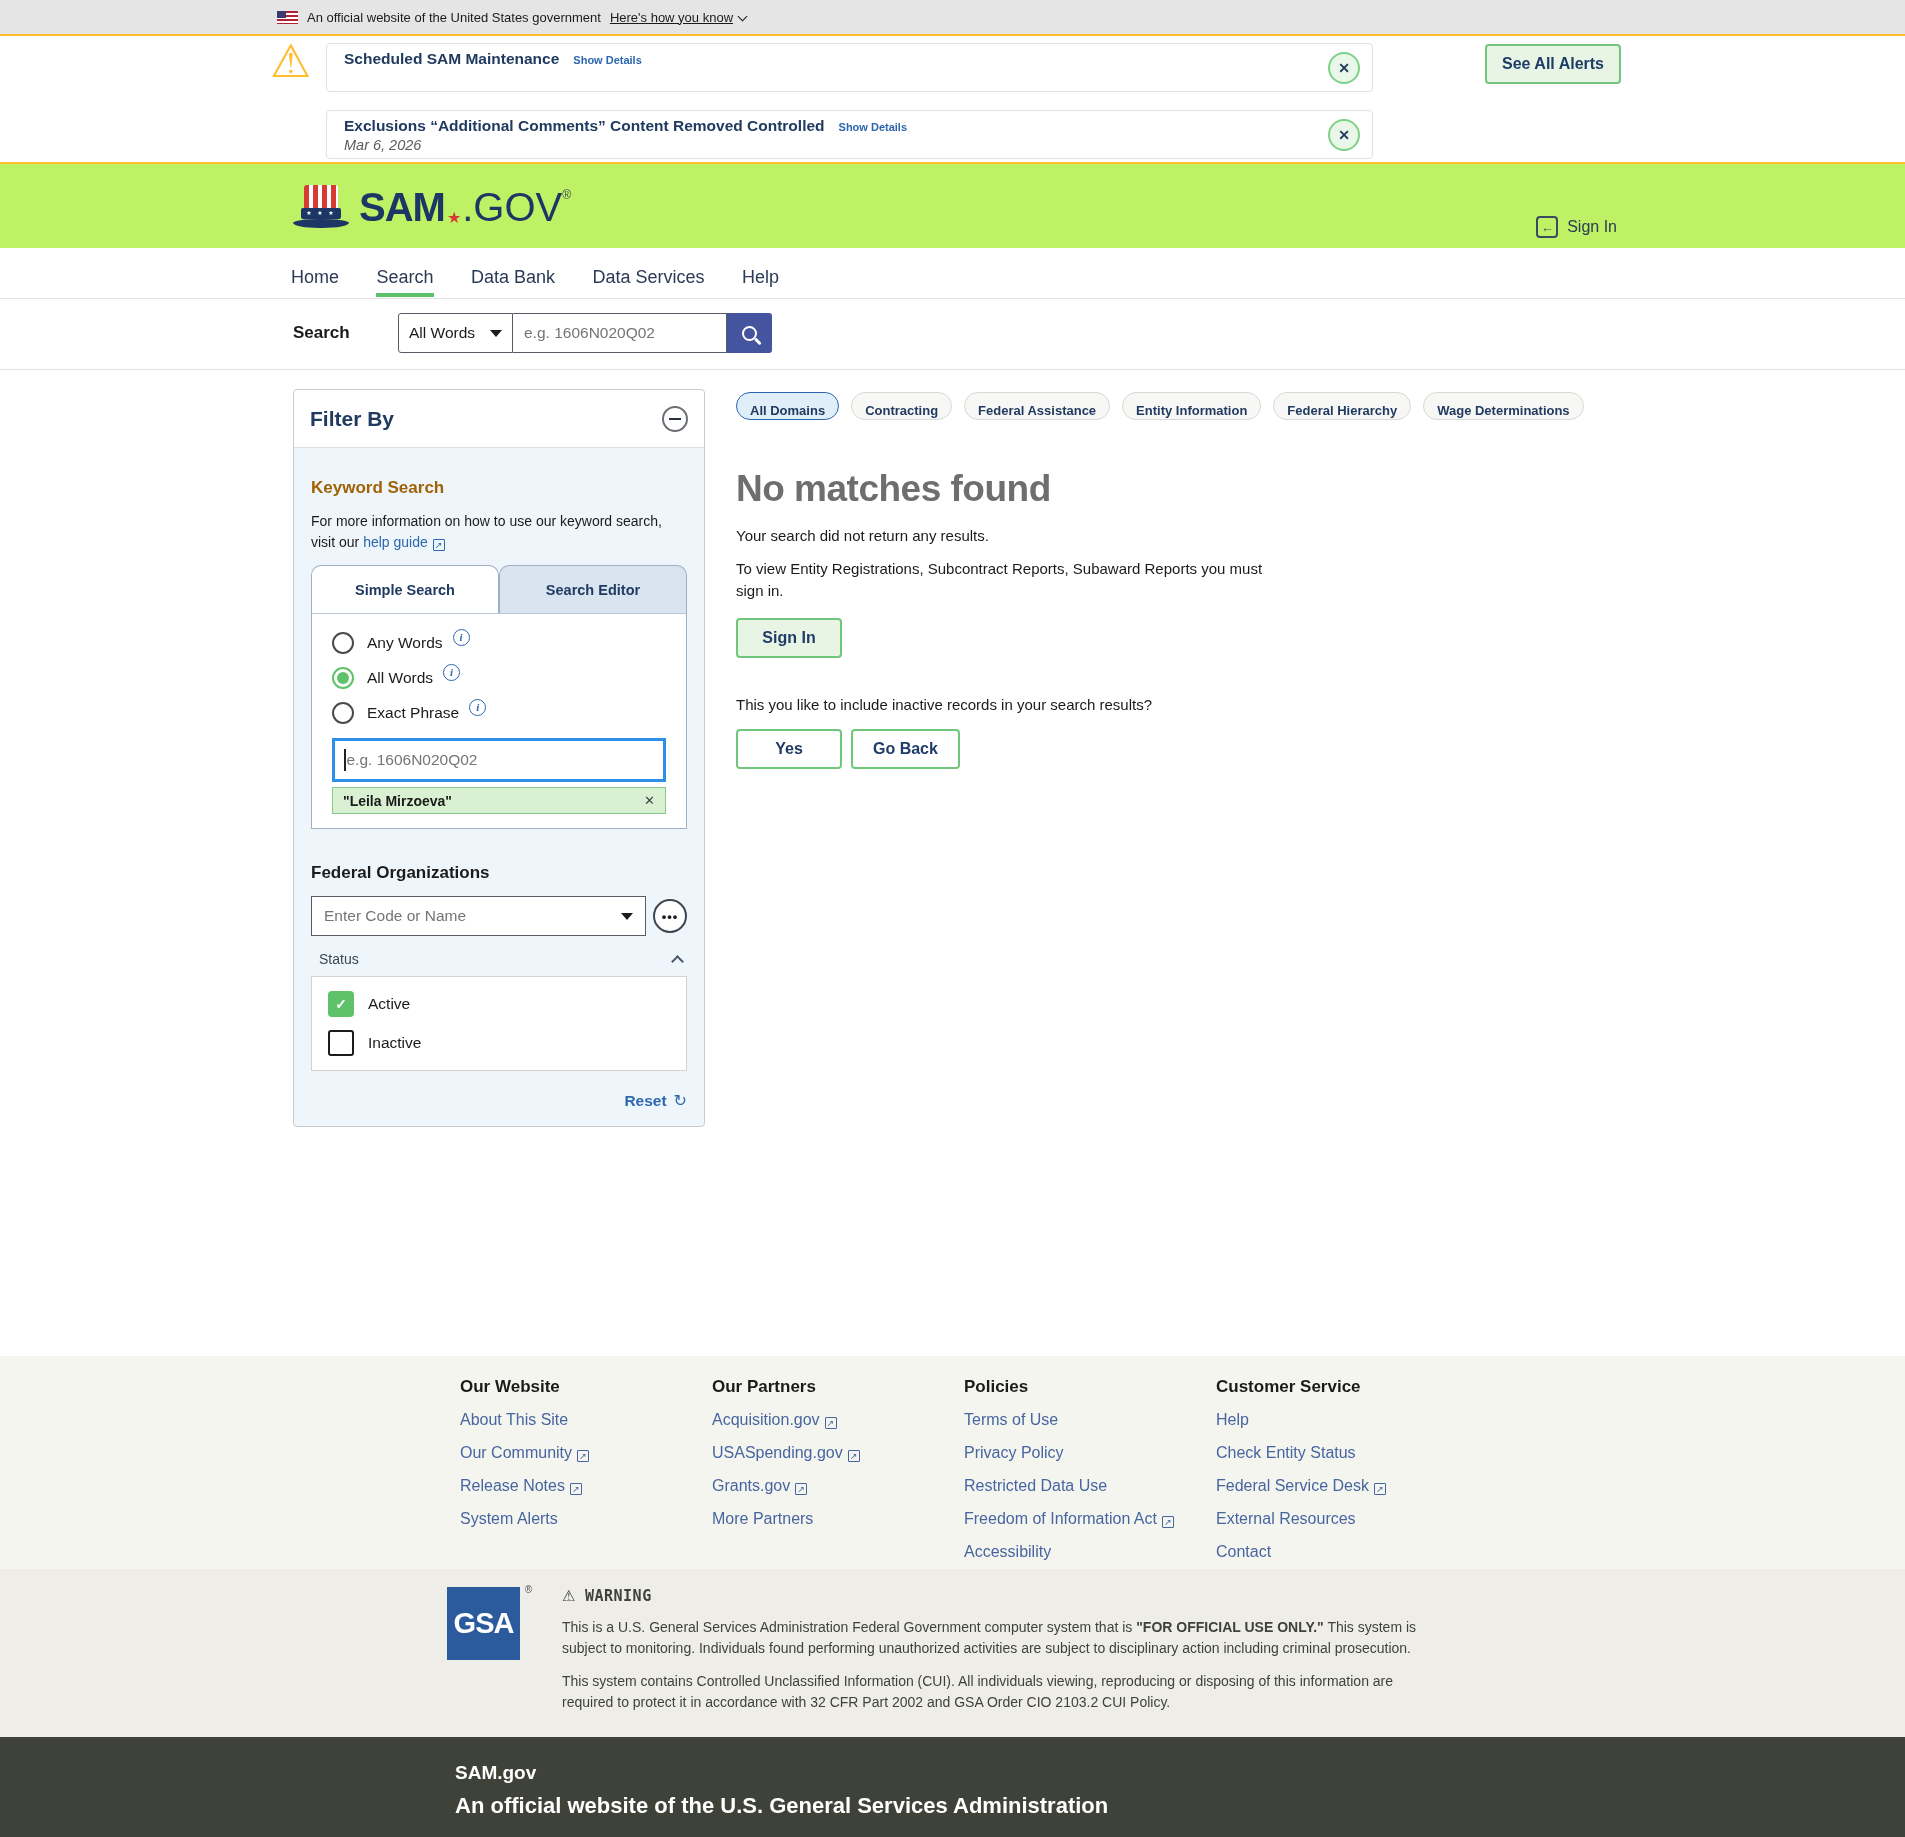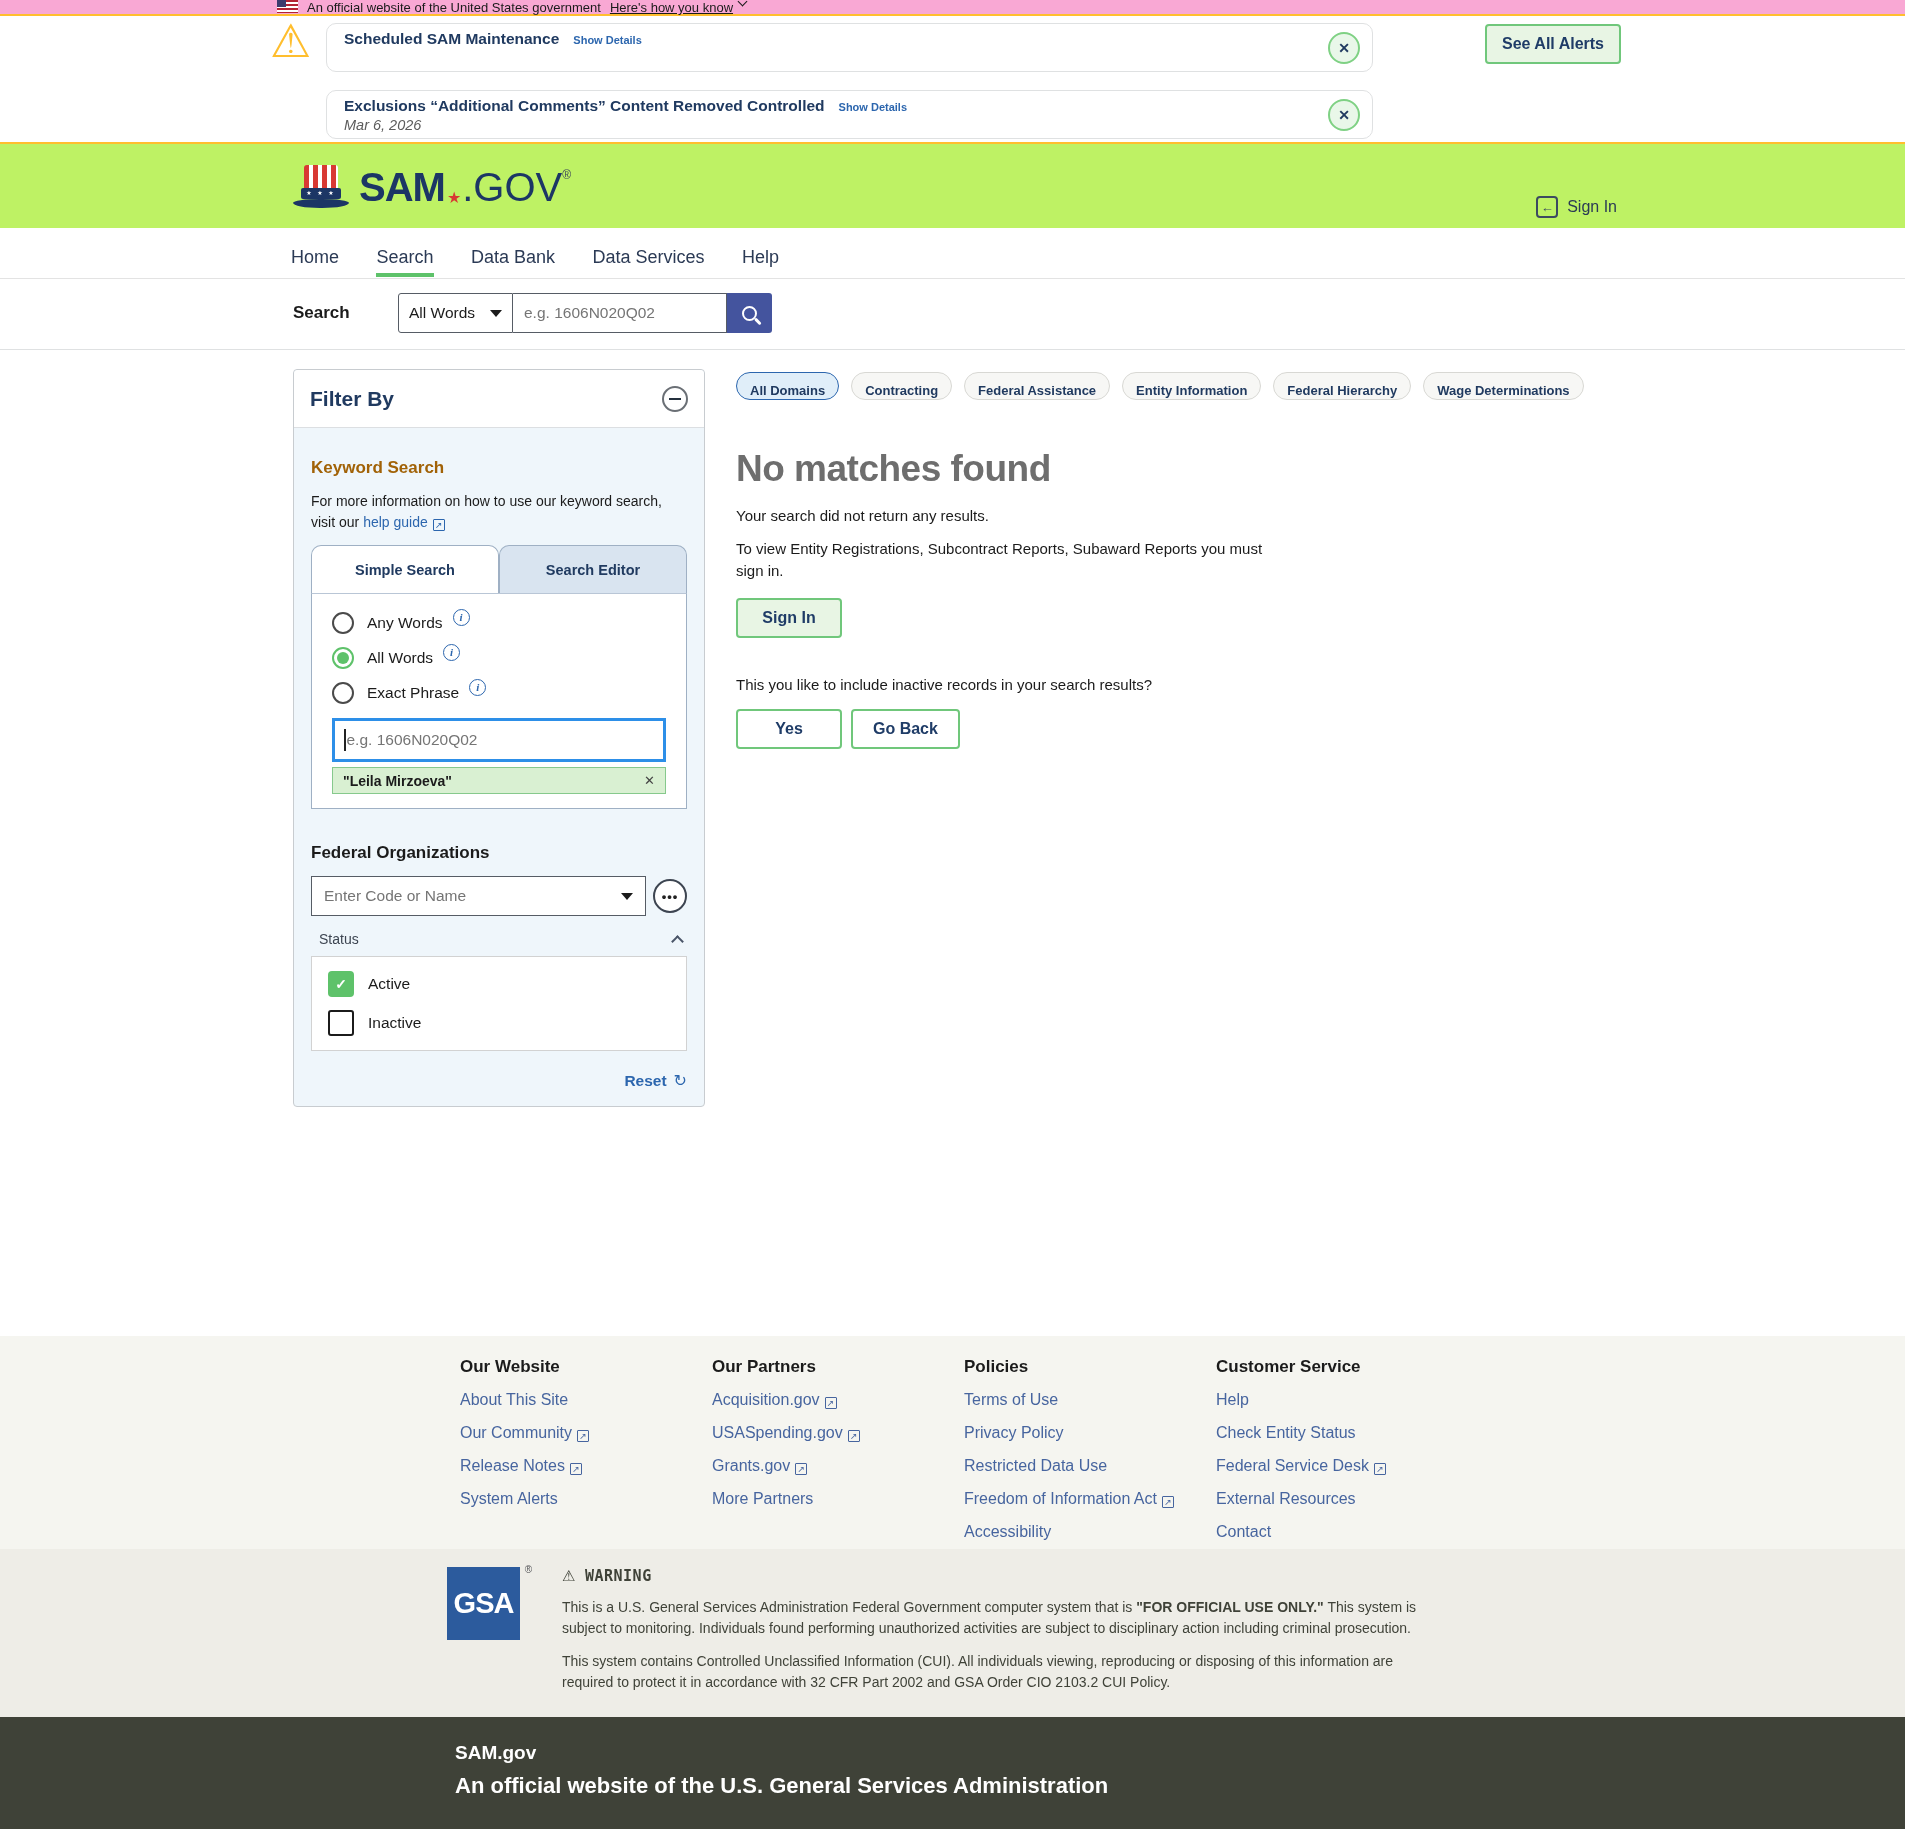--- a/index.html
+++ b/index.html
@@ -2,33 +2,33 @@
 <html><head>
 <meta charset="utf-8">
 <style>
   * { margin:0; padding:0; box-sizing:border-box; }
   body {
     width:1905px; height:1837px;
     font-family:"Liberation Sans", sans-serif;
     color:#1b1b1b; background:#ffffff; overflow:hidden;
   }
   
-  .topbar{height:16px;background:#f9a8d4;border-bottom:2px solid #ffbe2e;
-    display:flex;align-items:flex-start;padding-left:277px;font-size:13px;color:#1b1b1b;}
+  .topbar{height:36px;background:#e5e5e5;border-bottom:2px solid #ffbe2e;
+    display:flex;align-items:center;padding-left:277px;font-size:13px;color:#1b1b1b;}
   .flag{width:21px;height:13px;background:repeating-linear-gradient(#b22234 0 2px,#fff 2px 4px);
     position:relative;margin-right:9px;flex:none;}
   .flag::before{content:"";position:absolute;left:0;top:0;width:9px;height:7px;background:#3c3b6e;}
   .topbar-link{margin-left:9px;text-decoration:underline;color:#1b1b1b;cursor:pointer;}
   .chev-down{width:7px;height:7px;border-left:1.5px solid #1b1b1b;border-bottom:1.5px solid #1b1b1b;
     transform:rotate(-45deg);display:inline-block;margin:-2px 0 0 6px;}
   
   .alerts{height:128px;background:#fff;border-bottom:2px solid #ffbe2e;position:relative;padding-top:7px;}
   .warn-triangle{position:absolute;left:270px;top:2px;font-size:46px;color:#ffbe2e;line-height:1;
     font-family:"DejaVu Sans",sans-serif;}
-  .alert-box{margin-left:326px;width:1047px;height:49px;border:1px solid #dfe1e2;border-radius:10px;
+  .alert-box{margin-left:326px;width:1047px;height:49px;border:1px solid #dfe1e2;border-radius:4px;
     padding:6px 60px 6px 17px;position:relative;background:#fff;}
   .alert-box + .alert-box{margin-top:18px;}
   .alert-title-row{display:flex;align-items:baseline;gap:14px;}
   .alert-title{font-size:15.5px;font-weight:bold;color:#203a60;}
   .alert-link{font-size:11px;font-weight:bold;color:#2c66ae;cursor:pointer;}
   .alert-date{font-size:14.5px;font-style:italic;color:#5c5c5c;margin-top:2px;}
   .alert-close{position:absolute;right:12px;top:50%;transform:translateY(-50%);
     width:32px;height:32px;border-radius:50%;background:#e9f7e9;border:2px solid #7fd184;
     color:#203a60;font-size:14px;font-weight:bold;display:flex;align-items:center;justify-content:center;cursor:pointer;}
   .see-all-btn{position:absolute;left:1485px;top:8px;width:136px;height:40px;background:#e8f5e4;

